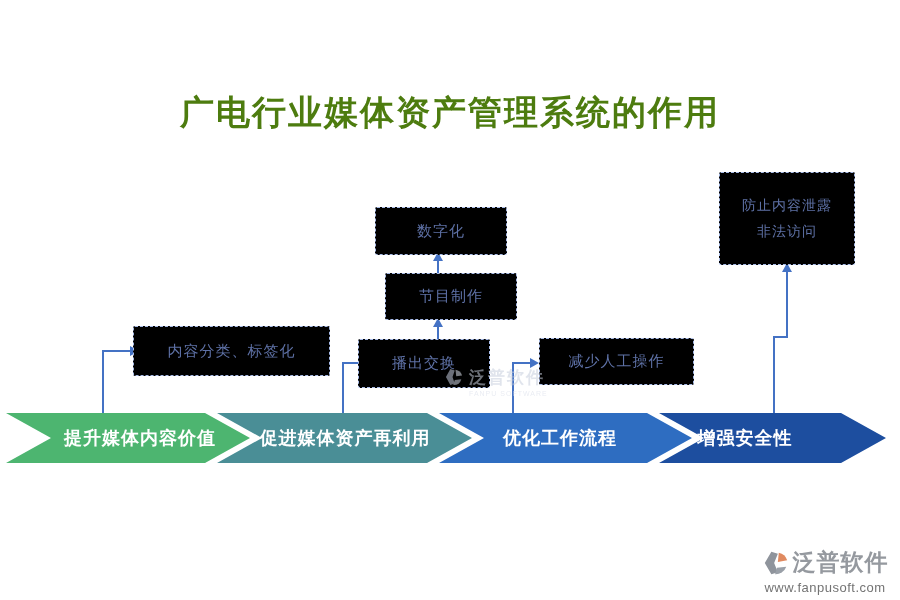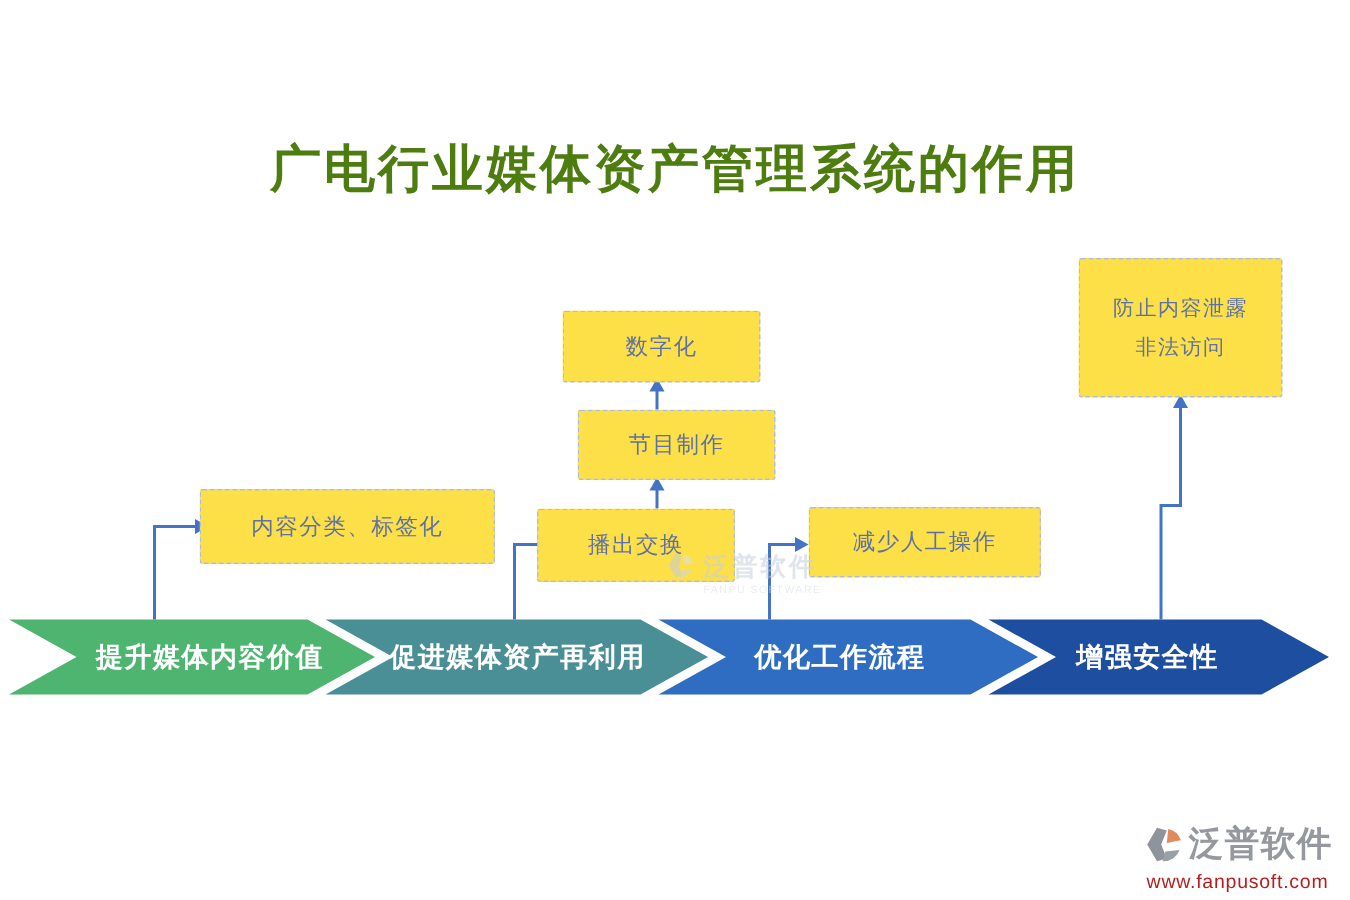--- a/index.html
+++ b/index.html
@@ -6,54 +6,54 @@
   #stage{
     position:relative;width:900px;height:600px;background:#ffffff;overflow:hidden;
     font-family:"Liberation Sans","DejaVu Sans",sans-serif;
   }
   .page-title{
     position:absolute;top:90px;left:0;width:900px;text-align:center;
     font-family:"Liberation Serif","DejaVu Serif",serif;
     font-size:34px;font-weight:bold;letter-spacing:2px;color:#4d7c0f;
   }
   .dbox{
-    position:absolute;background:#fde047;border:1px dashed #a9bce8;border-radius:2px;
+    position:absolute;background:#000000;border:1px dashed #a9bce8;border-radius:2px;
     display:flex;align-items:center;justify-content:center;flex-direction:column;
     color:#5e71a6;font-size:15px;letter-spacing:1px;
   }
   .dbox .l2{margin-top:8px;}
   #box-content-tagging{left:133px;top:326px;width:195px;height:48px;}
   #box-broadcast{left:358px;top:339px;width:130px;height:47px;}
   #box-program{left:375px;top:273px;width:130px;height:45px;margin-left:10px;}
   #box-digital{left:375px;top:207px;width:130px;height:46px;}
   #box-reduce{left:539px;top:338px;width:153px;height:45px;text-align:center;}
   #box-security{left:719px;top:172px;width:134px;height:91px;font-size:14px;}
   svg.layer{position:absolute;left:0;top:0;}
   .banner-label{
     position:absolute;top:413px;height:50px;line-height:50px;text-align:center;
     color:#ffffff;font-size:18px;font-weight:bold;letter-spacing:1px;
   }
   #blabel-0{left:30px;width:220px;}
   #blabel-1{left:230px;width:230px;}
   #blabel-2{left:455px;width:210px;}
-  #blabel-3{left:670px;width:190px;}
+  #blabel-3{left:650px;width:190px;}
   .wm-center{
     position:absolute;left:443px;top:366px;display:flex;align-items:flex-start;
     opacity:0.55;pointer-events:none;
   }
   .wm-center .txt{display:flex;flex-direction:column;margin-left:4px;}
   .wm-center .n{font-size:17px;font-weight:bold;color:#c7cedd;letter-spacing:2px;}
   .wm-center .s{font-size:7px;color:#d8dde9;letter-spacing:1px;margin-top:1px;}
   .footer-logo{position:absolute;left:755px;top:547px;width:140px;display:flex;flex-direction:column;align-items:center;}
   .footer-logo .row{display:flex;align-items:center;}
   .footer-logo .name{
     font-family:"Liberation Serif","DejaVu Serif",serif;
     font-size:23px;font-weight:bold;color:#95999f;letter-spacing:1px;margin-left:3px;
   }
-  .footer-logo .url{font-size:13px;color:#b91c1c;margin-top:2px;letter-spacing:0.5px;}
+  .footer-logo .url{font-size:13px;color:#737373;margin-top:2px;letter-spacing:0.5px;}
 </style>
 </head>
 <body>
 
 <div id="stage">
 
   <div class="page-title">广电行业媒体资产管理系统的作用</div>
 
   <svg class="layer" width="900" height="600">
 

